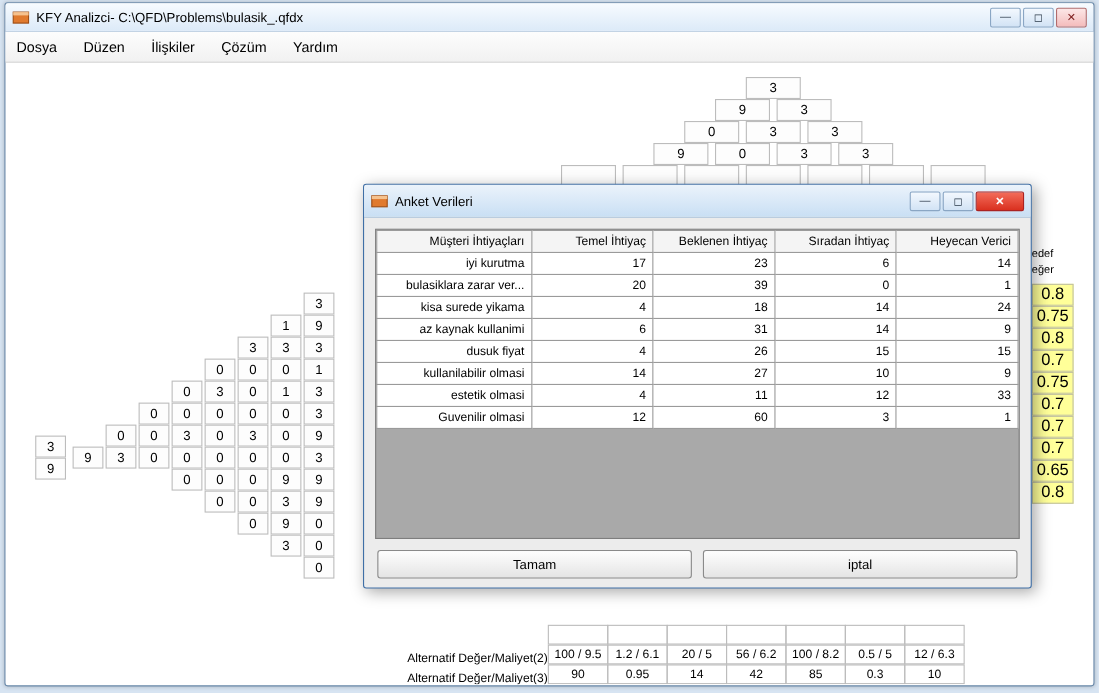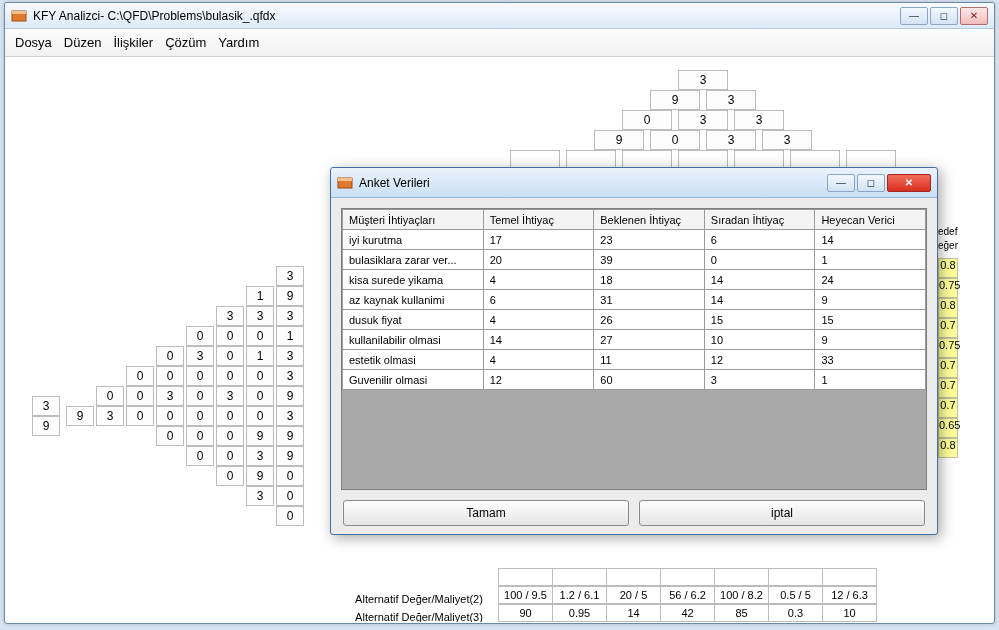--- a/index.html
+++ b/index.html
@@ -13,47 +13,47 @@
     display:flex; align-items:center; padding:12px 6px; border-radius:3px 3px 0 0;}
   .app-icon { width:16px; height:16px; margin-right:6px; display:inline-flex; align-items:center; justify-content:center;}
   .app-icon svg{width:16px;height:16px;}
   .title-text { font-size:12px; }
   .win-controls { margin-left:auto; display:flex; gap:2px;}
   .win-btn { width:28px; height:18px; border:1px solid #8aa6c4; border-radius:2px;
     background:linear-gradient(#f3f8fe,#d2e3f5); display:flex; align-items:center; justify-content:center;
     font-size:10px; color:#2b3a49; cursor:pointer;}
   .win-btn.close { border-color:#b26b6b; background:linear-gradient(#fce7e7,#f4bcbc); color:#7a1a1a;}
   .menubar { height:28px; background:linear-gradient(#fdfdfd,#f1f1f1); border-bottom:1px solid #d0d0d0;
-    display:flex; align-items:center; padding:0 10px; gap:12px;}
+    display:flex; align-items:center; padding:0 10px; gap:24px;}
   .menubar span{ font-size:13px; cursor:default;}
   .client { position:absolute; left:1px; right:1px; top:55px; bottom:1px; background:#fff; overflow:hidden;}
   .mxcell { position:absolute; width:28px; height:20px; border:1px solid #bcbcbc; background:#fdfdfd;
     display:flex; align-items:center; justify-content:center; font-size:12px;}
-  .ylabel { position:absolute; width:20px; height:20px; background:#ffff99; border:1px solid #c0c0a0; text-align:center; font-size:11px;}
+  .ylabel { position:absolute; width:38px; height:20px; background:#ffff99; border:1px solid #c0c0a0; text-align:center; font-size:15px;}
   .ycap { position:absolute; font-size:10px; }
 
   .bottom-table { position:absolute; left:332px; top:510px; width:548px; }
   .bottom-row { display:flex; height:18px; align-items:center;}
-  .bottom-row .lab { width:160px; font-size:11px; text-align:center; padding-left:2px;margin-top:44px;}
+  .bottom-row .lab { width:160px; font-size:11px; text-align:right; padding-left:2px;margin-top:44px;}
   .bottom-row .c { width:55px; border:1px solid #bcbcbc; height:18px; text-align:center; font-size:11px; line-height:16px; margin-right:-1px;}
 
   
   .dialog { position:absolute; left:330px; top:167px; width:608px; height:368px;
     background:#ececec; border:1px solid #3f6fa6; border-radius:3px; box-shadow:3px 3px 14px rgba(0,0,0,0.35);}
   .dlg-title { height:30px; background:linear-gradient(#ebf3fb,#c9dff4); border-bottom:1px solid #98b6d4;
     display:flex; align-items:center; padding:0 6px; border-radius:3px 3px 0 0;}
   .dlg-title .title-text{font-size:12px;}
   .dlg-controls{margin-left:auto; display:flex; gap:2px;}
   .dlg-btn { width:28px; height:18px; border:1px solid #8aa6c4; border-radius:2px;
     background:linear-gradient(#f3f8fe,#d2e3f5); display:flex; align-items:center; justify-content:center;
     font-size:10px; color:#2b3a49; cursor:pointer;}
   .dlg-btn.close{ width:44px; border-color:#a22; background:linear-gradient(#f36c5a,#d9301f); color:#fff; font-weight:bold;}
   .dlg-body{ position:absolute; left:10px; right:10px; top:40px; bottom:44px; background:#a9a9a9; border:1px solid #7e7e7e;}
   table.grid { border-collapse:collapse; width:100%; background:#fff; table-layout:fixed;}
-  table.grid th, table.grid td { border:1px solid #9a9a9a; height:20px; padding:2px 6px; font-size:11px; text-align:left; overflow:hidden; white-space:nowrap; text-overflow:ellipsis;}
+  table.grid th, table.grid td { border:1px solid #9a9a9a; height:20px; padding:2px 6px; font-size:11px; text-align:right; overflow:hidden; white-space:nowrap; text-overflow:ellipsis;}
   table.grid th { background:#f4f4f4; font-weight:normal;}
   tr.sel td:first-child{ background:#1e6fd6; color:#fff;}
   .dlg-buttons{ position:absolute; left:12px; right:12px; bottom:8px; display:flex; gap:10px;}
   .btn { flex:1; height:26px; border:1px solid #8a8a8a; border-radius:3px;
     background:linear-gradient(#fefefe,#e4e4e4); font-size:12px; cursor:pointer;
     display:flex; align-items:center; justify-content:center;}
 </style>
 </head>
 <body>
 

